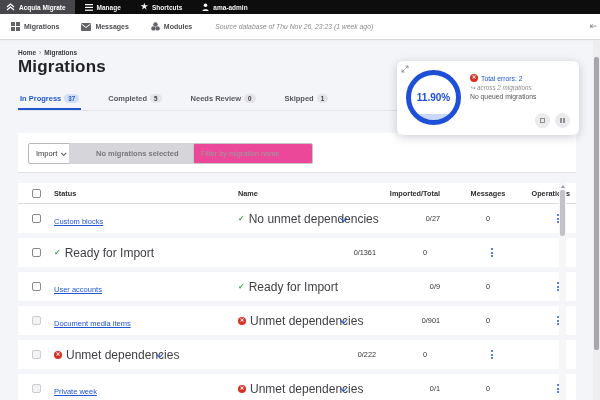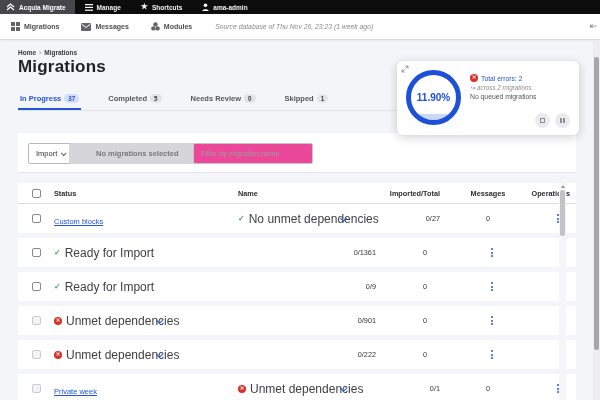--- a/index.html
+++ b/index.html
@@ -309,40 +309,42 @@
               <i></i>
               <i></i>
               <i></i>
             </span>
     </span>
   </div>
         <div class="trow row ok no-expand">
     <span class="cell-cb">
             <span class="cbox"></span>
           </span>
+    <span class="cell-name"><a href="#">User accounts</a></span>
     <span class="cell-status">
       <span class="ok-icon">✓</span>
 
       <span class="st-text">Ready for Import</span>
 
     </span>
     <span class="cell-num">0/9</span>
     <span class="cell-msg">0</span>
     <span class="cell-ops">
       <span class="dots">
               <i></i>
               <i></i>
               <i></i>
             </span>
     </span>
   </div>
         <div class="trow row error disabled">
     <span class="cell-cb">
             <span class="cbox"></span>
           </span>
+    <span class="cell-name"><a href="#">Document media items</a></span>
     <span class="cell-status">
 
       <span class="err-icon">✕</span>
       <span class="st-text">Unmet dependencies</span>
       <span class="chev"></span>
     </span>
     <span class="cell-num">0/901</span>
     <span class="cell-msg">0</span>
     <span class="cell-ops">
       <span class="dots">

